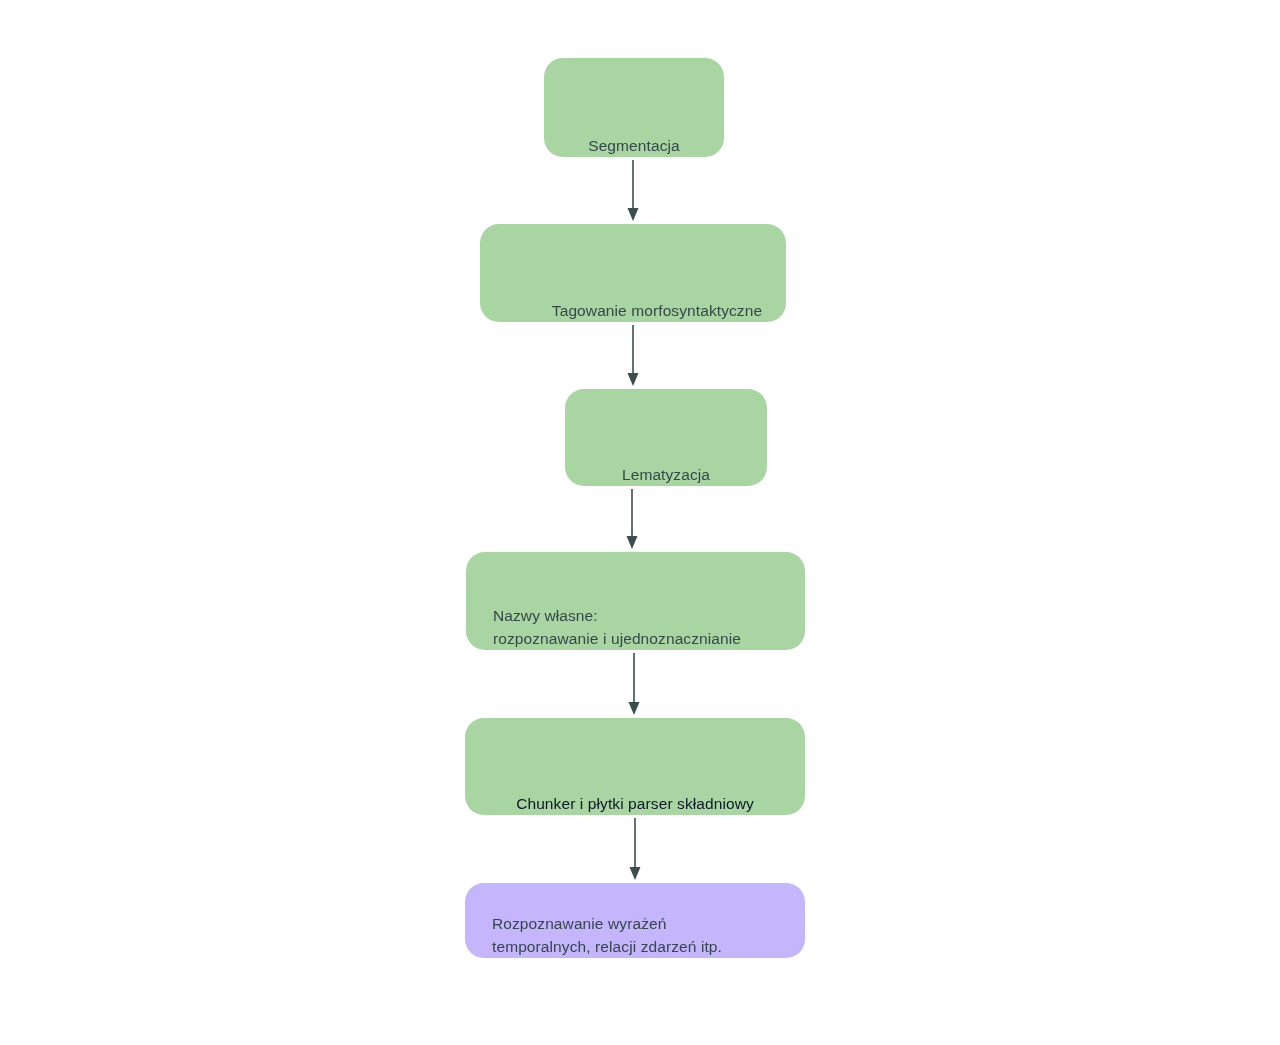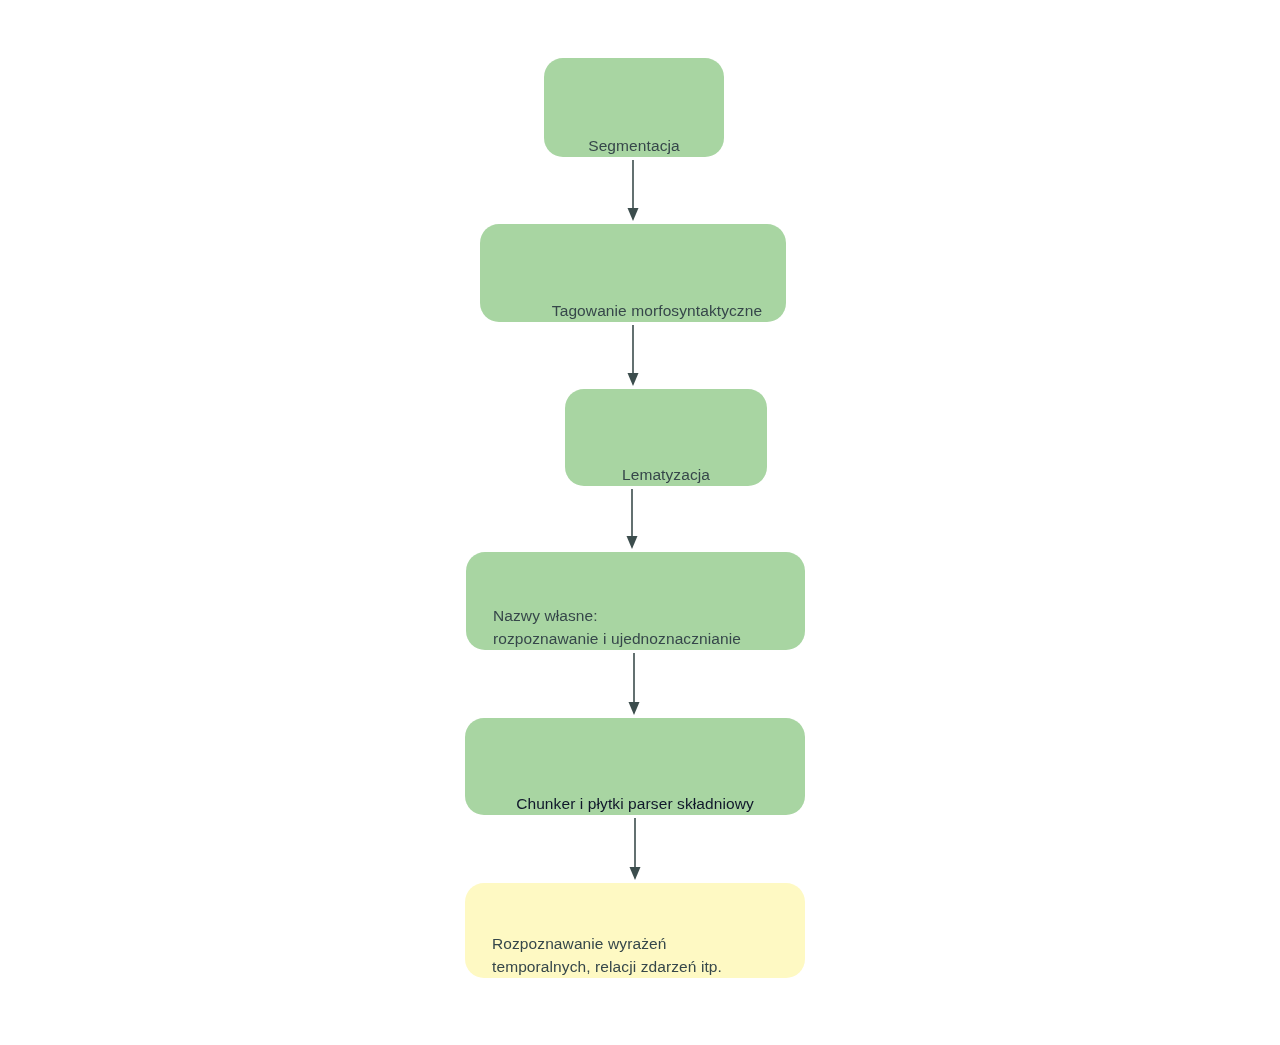--- a/index.html
+++ b/index.html
@@ -92,17 +92,17 @@
     <div class="node center" style="left: 541px; top: 389px; width: 202px; height: 97px; background: rgb(168, 213, 162); color: rgb(54, 71, 74); margin-left: 24px;">
       <span class="node-label">Lematyzacja</span>
     </div>
     <div class="node left" style="left: 466px; top: 552px; width: 339px; height: 98px; background: rgb(168, 213, 162); color: rgb(54, 71, 74);">
       <span class="node-label">Nazwy własne:
 rozpoznawanie i ujednoznacznianie</span>
     </div>
     <div class="node center" style="left: 465px; top: 718px; width: 340px; height: 97px; background: rgb(168, 213, 162); color: #0f172a;">
       <span class="node-label">Chunker i płytki parser składniowy</span>
     </div>
-    <div class="node left" style="left: 465px; top: 883px; width: 340px; height: 95px; background: #fef9c3; color: rgb(54, 71, 74);">
+    <div class="node left" style="left: 465px; top: 883px; width: 340px; height: 75px; background: #c4b5fd; color: rgb(54, 71, 74);">
       <span class="node-label">Rozpoznawanie wyrażeń
 temporalnych, relacji zdarzeń itp.</span>
     </div>
   </div>
 
 </body></html>

